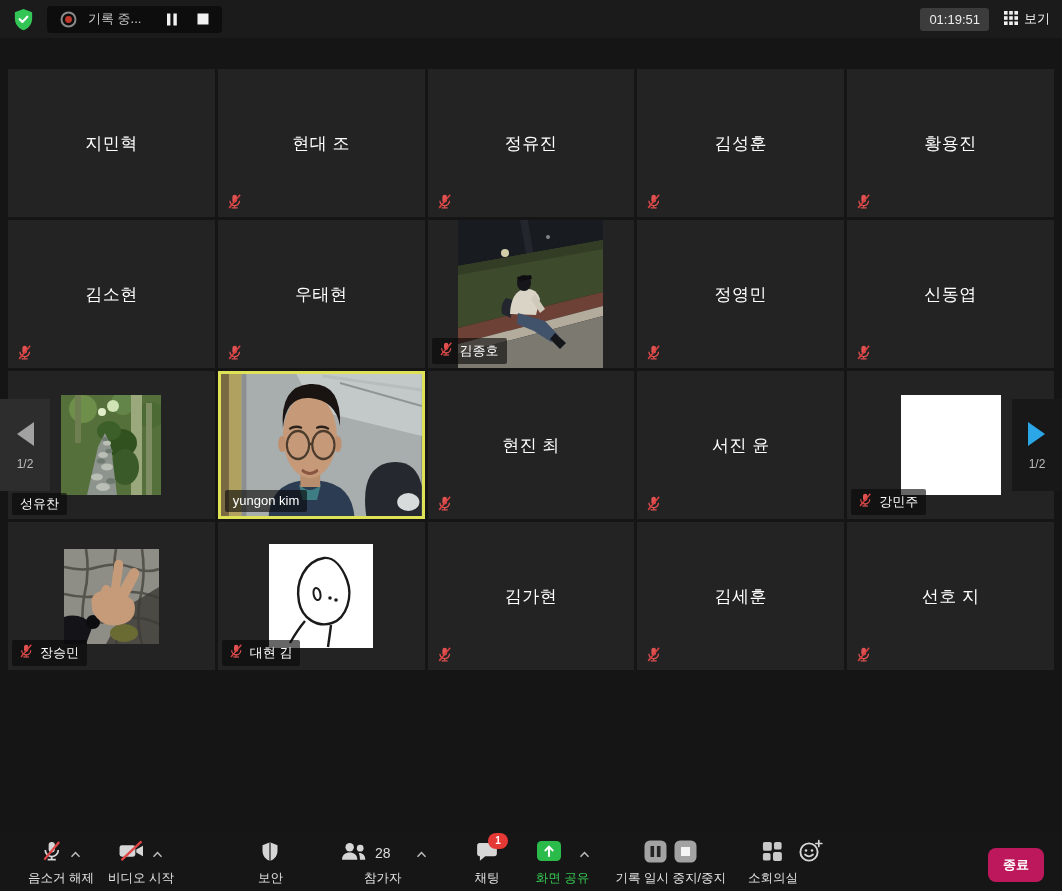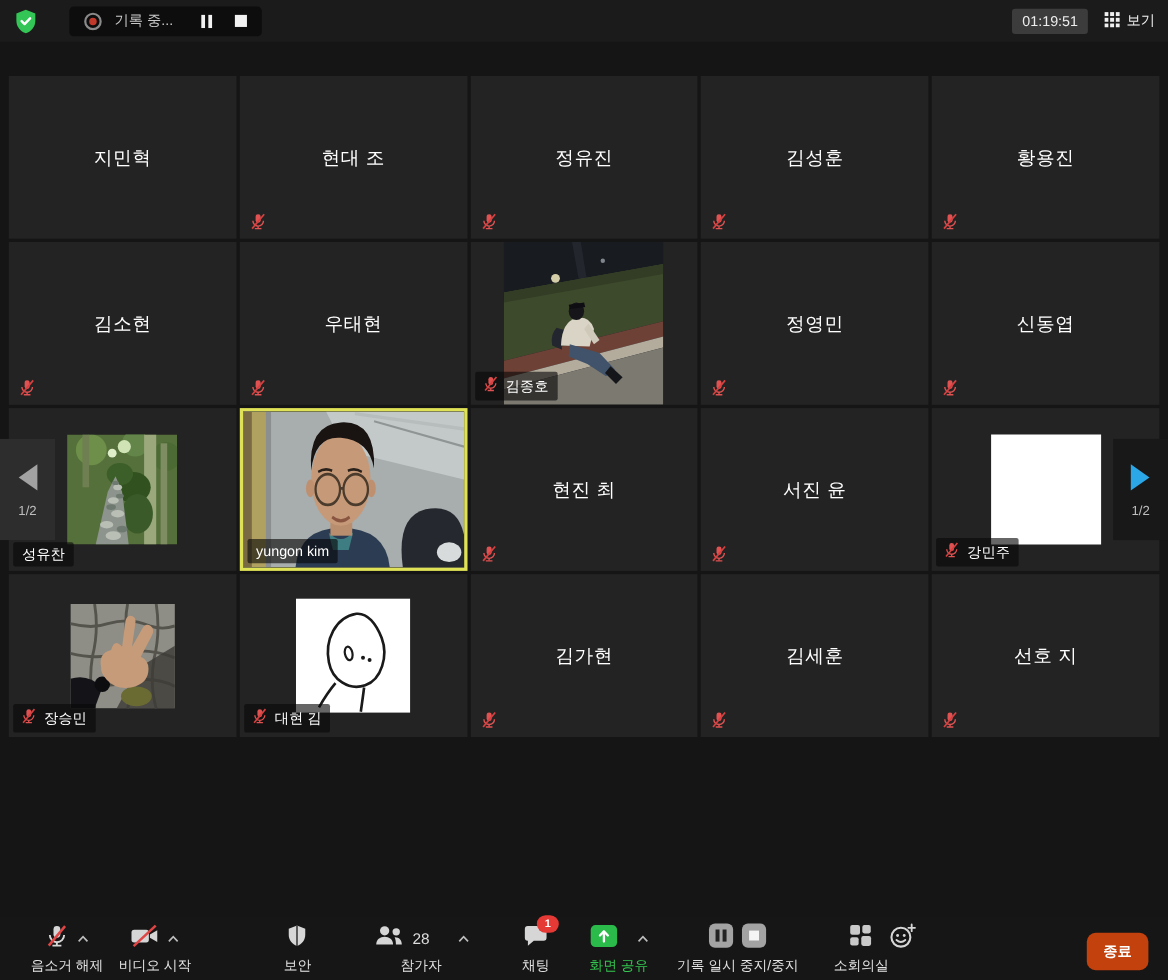--- a/index.html
+++ b/index.html
@@ -1,21 +1,21 @@
 <!DOCTYPE html>
 <html><head>
 <meta charset="utf-8">
 <style>
   html,body{margin:0;padding:0;background:#0e0e0e;}
   .app{position:relative;width:1062px;height:891px;background:#151515;overflow:hidden;
        font-family:"Liberation Sans","DejaVu Sans",sans-serif;color:#fff;}
 
   
   .topbar{position:absolute;top:0;left:0;right:0;height:38px;background:#1b1b1b;
-          display:flex;align-items:center;padding:0 12px;box-sizing:border-box;gap:16px;}
+          display:flex;align-items:center;padding:0 12px;box-sizing:border-box;}
   .shield{display:flex;align-items:center;margin-right:12px;cursor:pointer;}
   .rec-pill{display:flex;align-items:center;gap:11px;background:#0d0d0d;border-radius:4px;
             padding:0 13px;height:27px;}
   .rec-text{color:#c9c9c9;font-size:13px;}
   .rec-btn{display:flex;align-items:center;cursor:pointer;}
   .topbar-right{margin-left:auto;display:flex;align-items:center;gap:15px;}
   .timer{background:#3c3c3c;color:#ededed;font-size:13px;padding:4px 9px;border-radius:3px;}
   .view-btn{display:flex;align-items:center;gap:6px;font-size:13px;color:#f0f0f0;cursor:pointer;}
 
   
@@ -54,23 +54,23 @@
   .chat-wrap{position:relative;}
   .badge{position:absolute;top:-7px;right:-9px;background:#e53935;color:#fff;font-size:10px;
          min-width:16px;height:16px;border-radius:8px;display:flex;align-items:center;
          justify-content:center;padding:0 2px;font-weight:bold;}
   .m-mute{margin-left:14px;}
   .m-sec{margin-left:84px;}
   .m-part{margin-left:56px;}
   .m-chat{margin-left:48px;}
   .m-share{margin-left:36px;}
   .m-rec{margin-left:26px;}
-  .m-break{margin-left:32px;}
+  .m-break{margin-left:22px;}
   .m-react{gap:20px;}
-  .end-btn{margin-left:auto;align-self:center;background:#c2410c;color:#fff;font-size:13px;
+  .end-btn{margin-left:auto;align-self:center;background:#be185d;color:#fff;font-size:13px;
            font-weight:bold;border:none;border-radius:8px;padding:8px 15px;cursor:pointer;
            font-family:inherit;margin-right:4px;}
 </style>
 </head>
 <body>
 
 <div class="app">
 
   <header class="topbar">
     <span class="shield">

